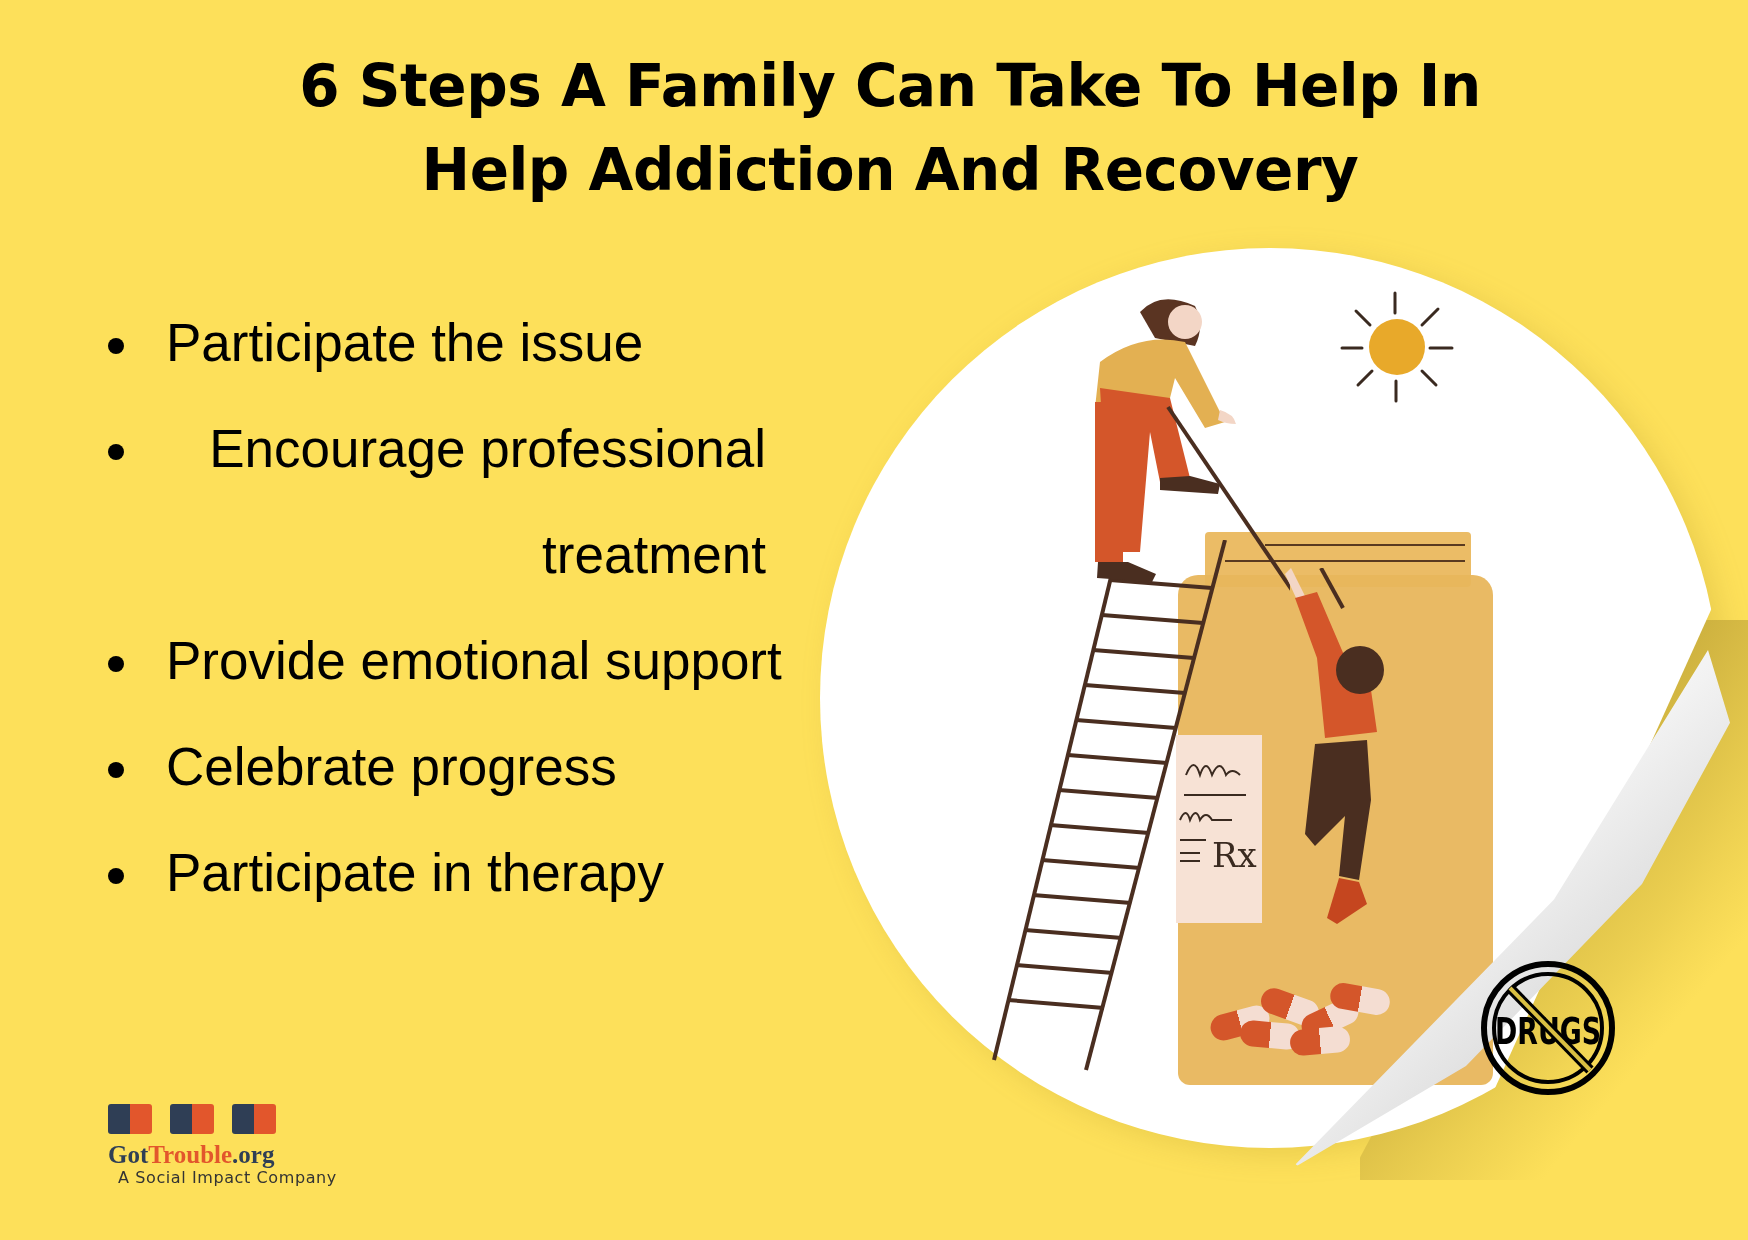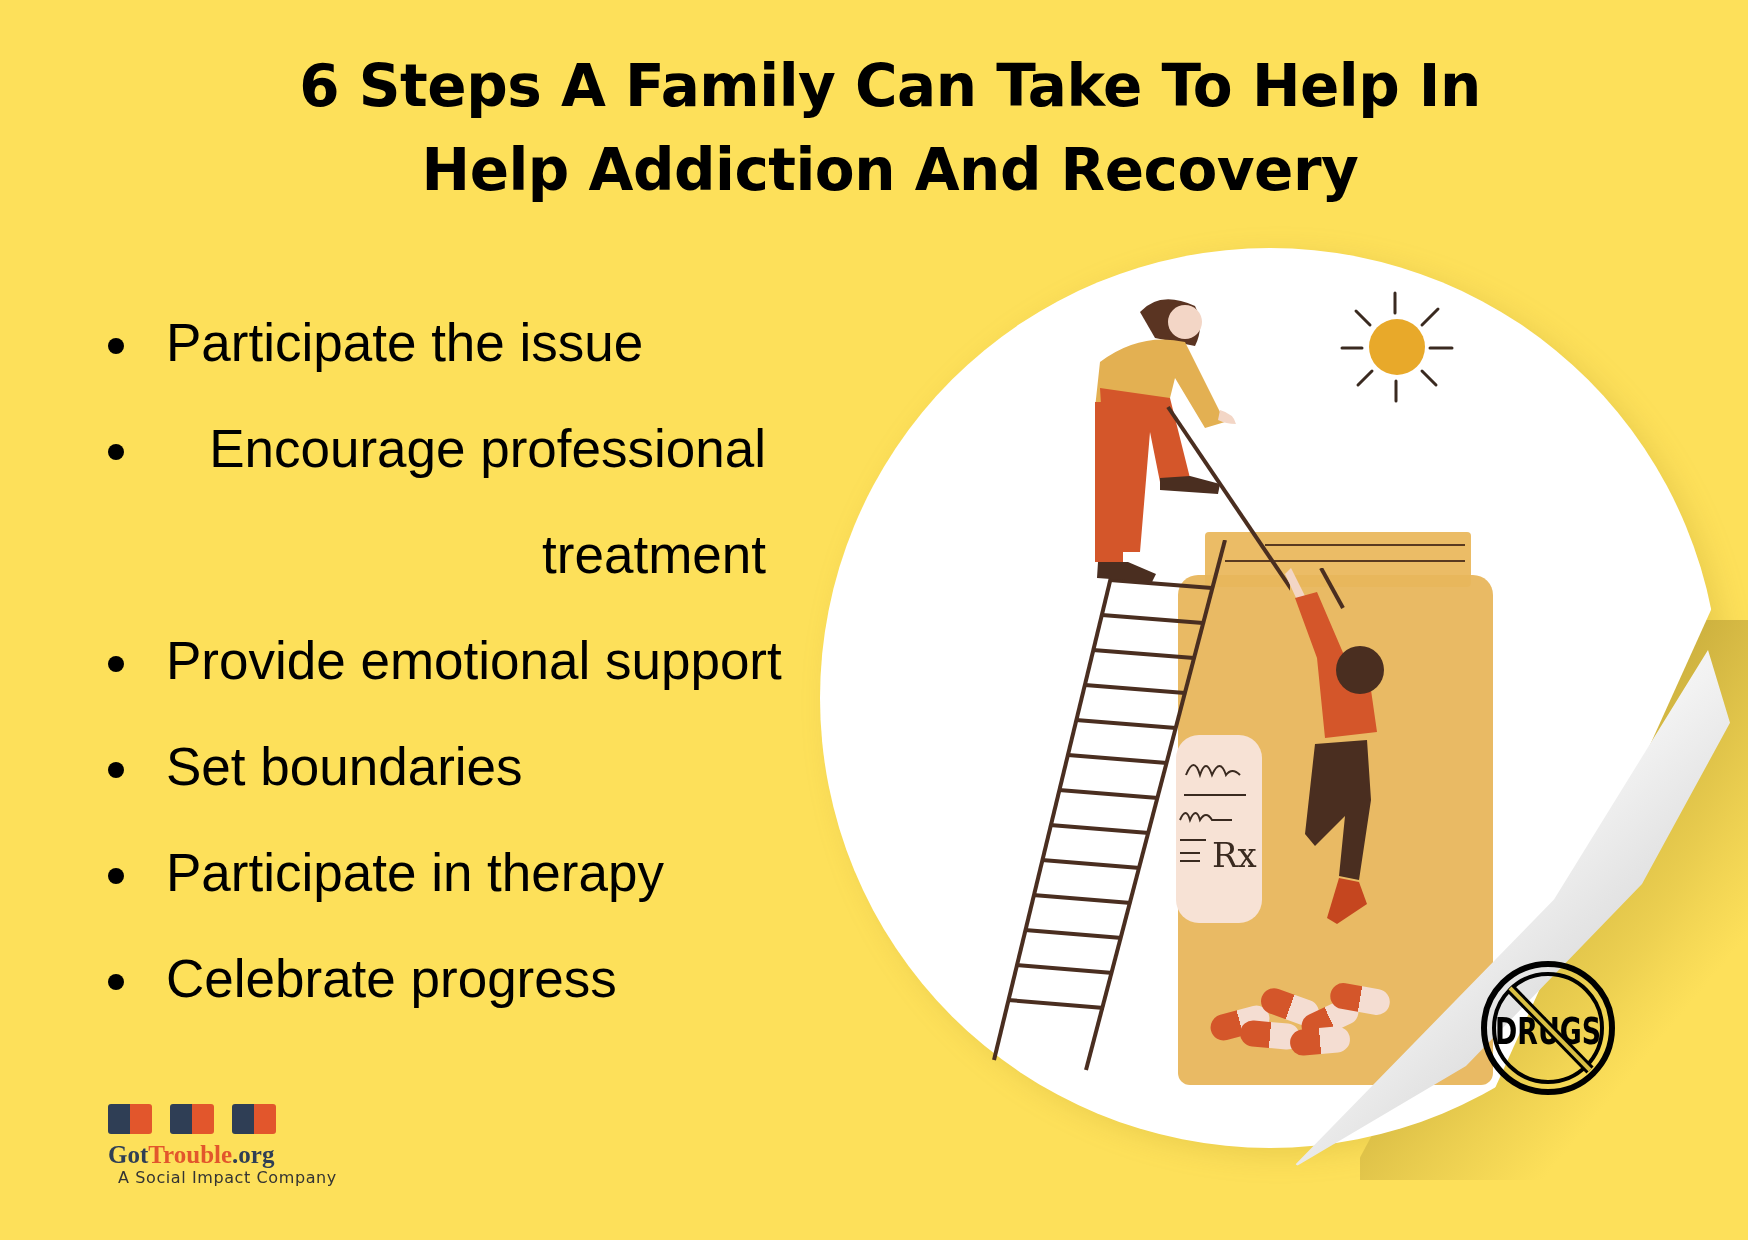--- a/index.html
+++ b/index.html
@@ -65,21 +65,20 @@
     .jar-lid {
       position: absolute; left: 1205px; top: 532px; width: 266px; height: 55px;
       background: #ebbc66; border-radius: 4px;
     }
     .jar-lid .line1, .jar-lid .line2 {
       position: absolute; height: 2px; background: #5a3a20;
     }
     .label-paper {
       position: absolute; left: 1176px; top: 735px; width: 86px; height: 188px;
       background: #f7e2d5;
-      border-radius: 23px;
     }
     .pills {
       position: absolute; left: 1200px; top: 980px; width: 200px; height: 70px;
     }
     .pill {
       position: absolute; width: 60px; height: 26px; border-radius: 13px;
       background: linear-gradient(90deg, #d4562a 50%, #f4ddd2 50%);
     }
     .ladder { position: absolute; left: 990px; top: 540px; }
     .sun { position: absolute; left: 1340px; top: 275px; }
@@ -109,23 +108,22 @@
 
 <h1 class="title" style="margin:16px;">
   <span>6 Steps A Family Can Take To Help In</span>
   <span>Help Addiction And Recovery</span>
 </h1>
 
 <ul class="steps">
   <li><span class="bullet"></span><span>Participate the issue</span></li>
   <li><span class="bullet"></span><span style="display:inline-block;width:600px;text-align:right;">Encourage professional treatment</span></li>
   <li><span class="bullet"></span><span style="white-space:nowrap;margin-top:11px;">Provide emotional support</span></li>
-  <li><span class="bullet"></span><span>Set boundaries</span></li>
+  <li><span class="bullet"></span><span>Celebrate progress</span></li>
   <li><span class="bullet"></span><span>Participate in therapy</span></li>
-  <li><span class="bullet"></span><span>Celebrate progress</span></li>
 </ul>
 
 <div class="sticker-shadow"></div>
 <div class="peel-under"></div>
 <div class="sticker"></div>
 
 <div class="jar-lid">
   <div class="line1" style="left:60px;top:12px;width:200px;"></div>
   <div class="line2" style="left:20px;top:28px;width:240px;"></div>
 </div>

